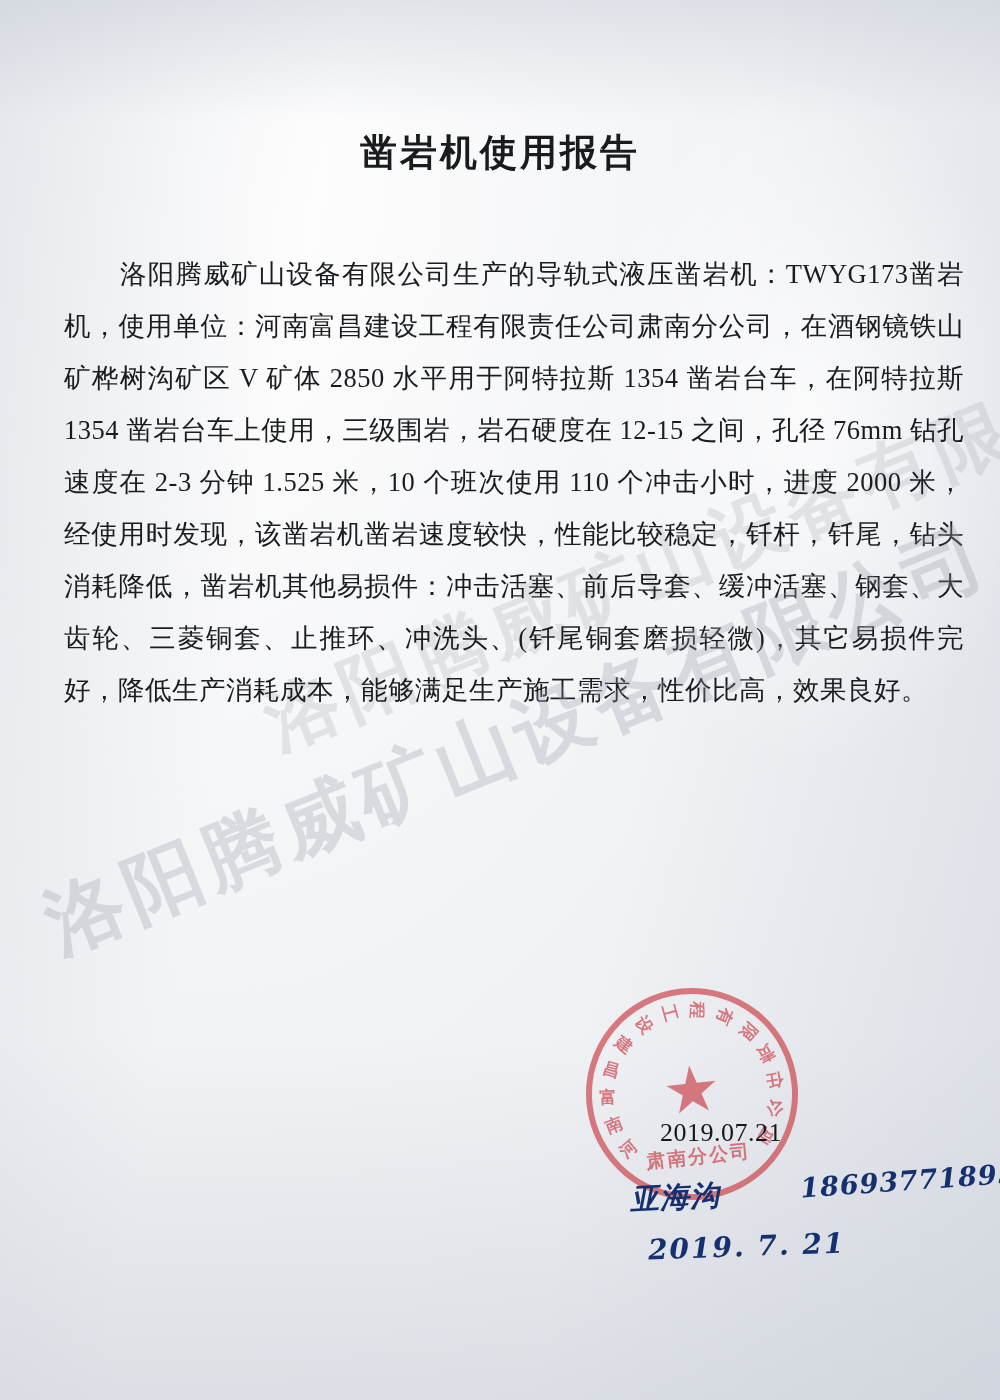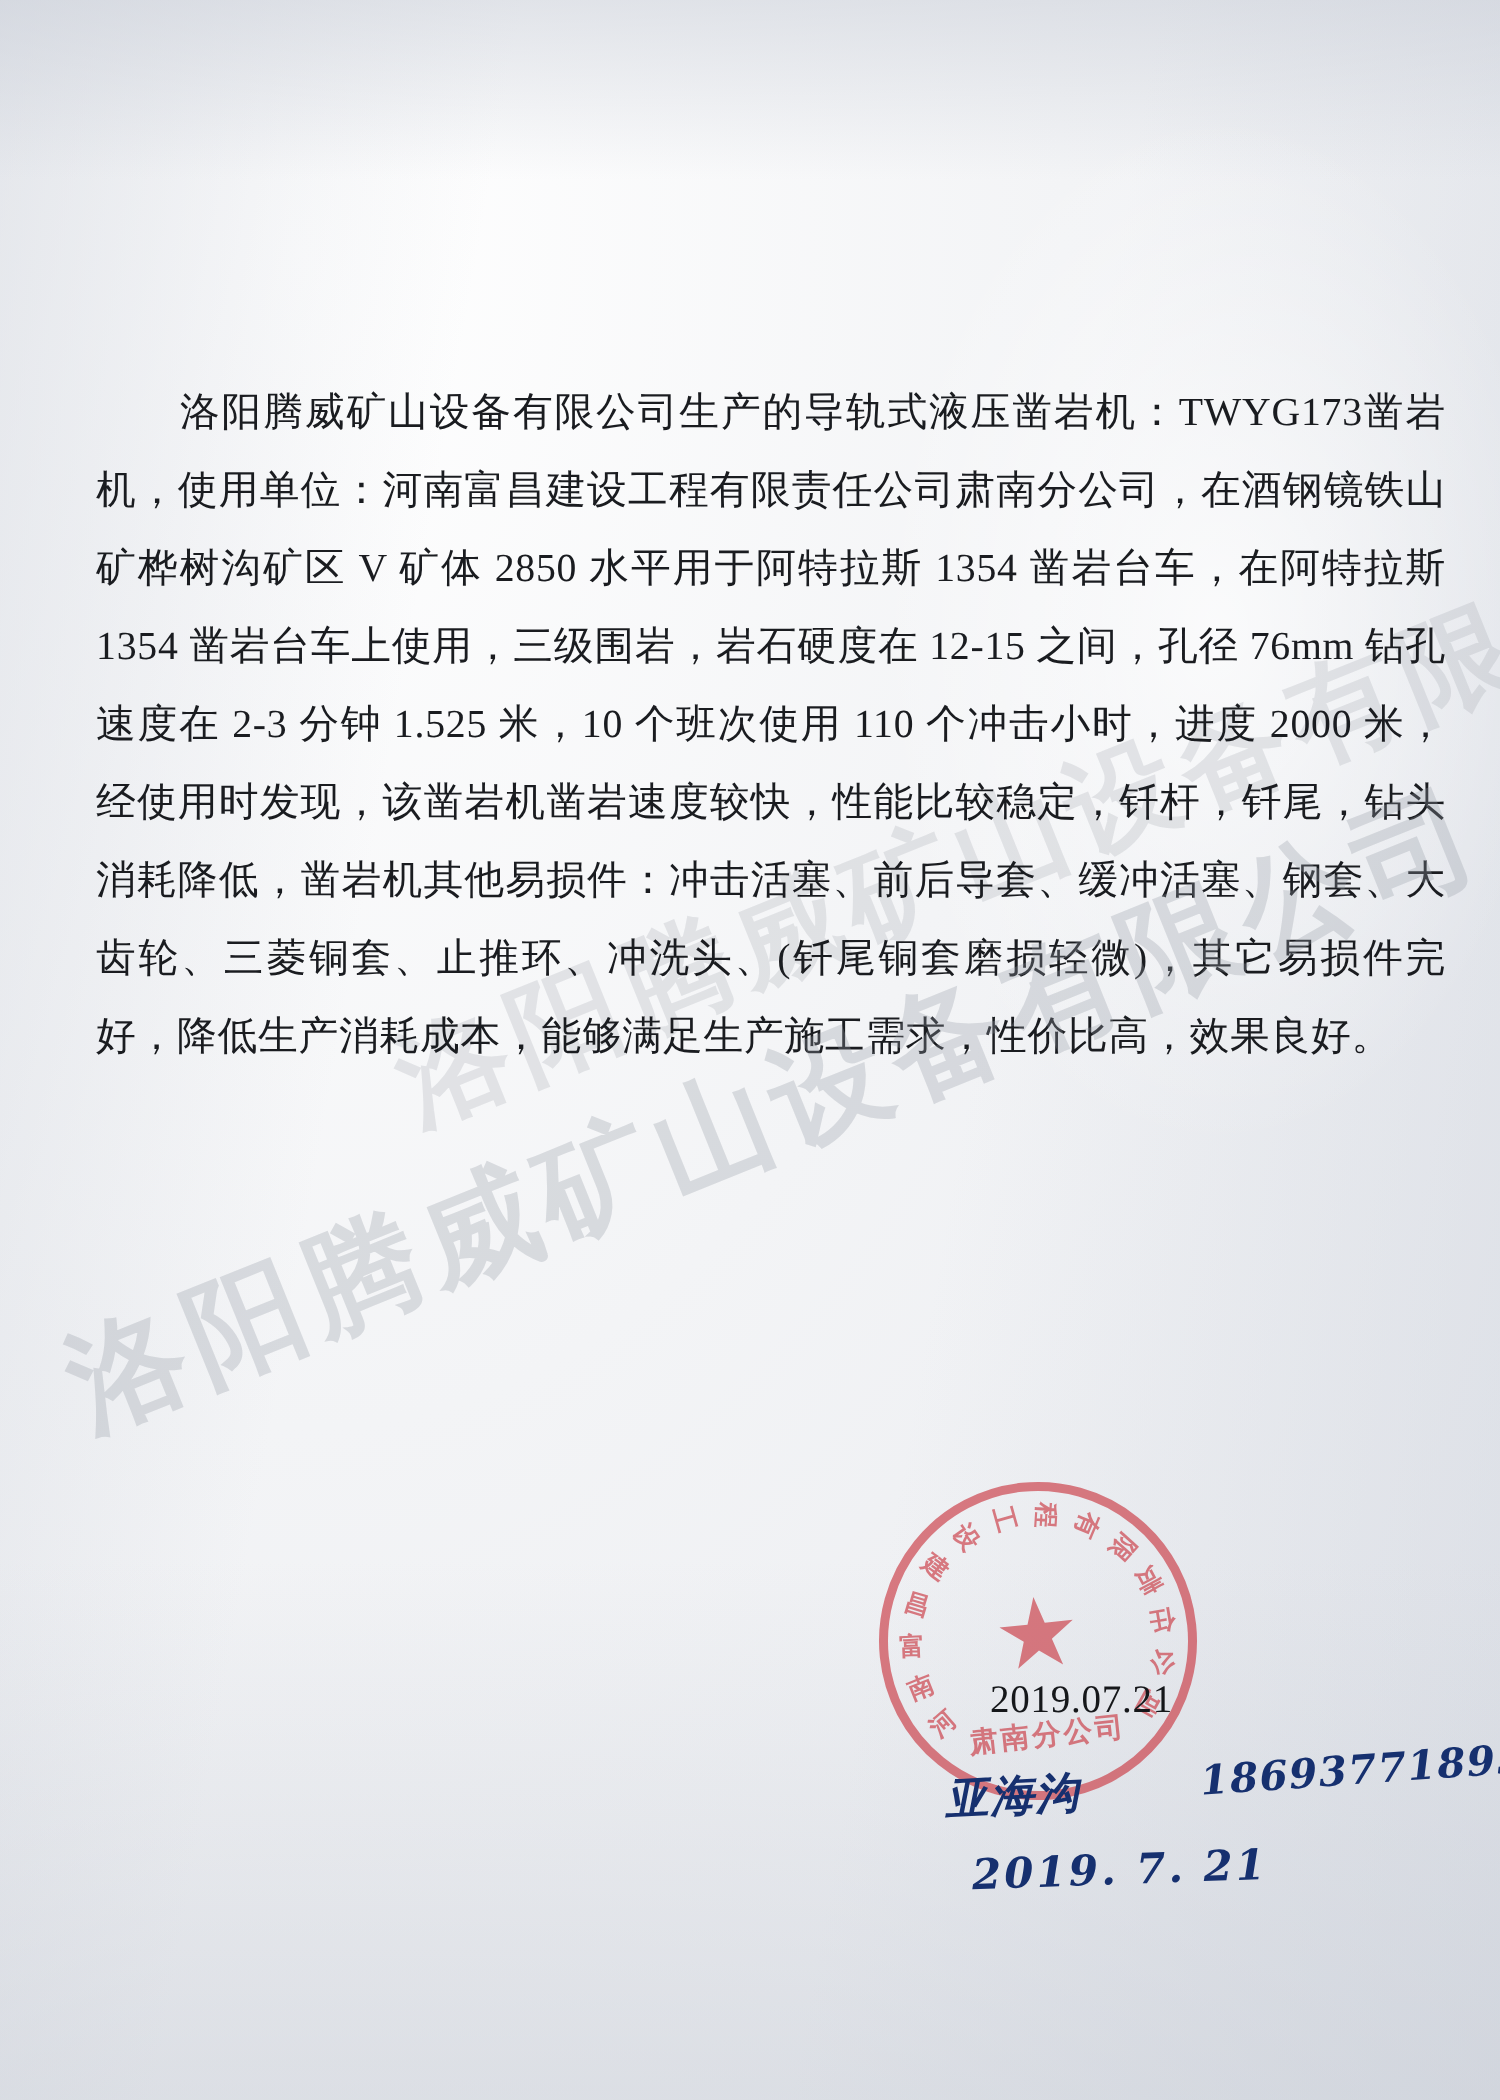--- a/index.html
+++ b/index.html
@@ -207,20 +207,21 @@
 
 <div class="page">
 
   <div class="shade s1"></div>
   <div class="shade s3"></div>
   <div class="shade s4"></div>
   <div class="shade s2"></div>
 
   <div class="watermark wm2">洛阳腾威矿山设备有限公司</div>
 
+  <div class="doc-title">凿岩机使用报告</div>
 
   <div class="body-text">洛阳腾威矿山设备有限公司生产的导轨式液压凿岩机：TWYG173凿岩机，使用单位：河南富昌建设工程有限责任公司肃南分公司，在酒钢镜铁山矿桦树沟矿区 V 矿体 2850 水平用于阿特拉斯 1354 凿岩台车，在阿特拉斯 1354 凿岩台车上使用，三级围岩，岩石硬度在 12-15 之间，孔径 76mm 钻孔速度在 2-3 分钟 1.525 米，10 个班次使用 110 个冲击小时，进度 2000 米，经使用时发现，该凿岩机凿岩速度较快，性能比较稳定，钎杆，钎尾，钻头消耗降低，凿岩机其他易损件：冲击活塞、前后导套、缓冲活塞、钢套、大齿轮、三菱铜套、止推环、冲洗头、(钎尾铜套磨损轻微)，其它易损件完好，降低生产消耗成本，能够满足生产施工需求，性价比高，效果良好。</div>
 
 
   <div class="stamp">
     <div class="ring"></div>
     <div class="arc-text">
         <span style="transform: rotate(-125deg) translate(0px, -84px) rotate(90deg) translate(-50%, -50%);">河</span>
         <span style="transform: rotate(-105.769deg) translate(0px, -84px) rotate(90deg) translate(-50%, -50%);">南</span>
         <span style="transform: rotate(-86.5385deg) translate(0px, -84px) rotate(90deg) translate(-50%, -50%);">富</span>

